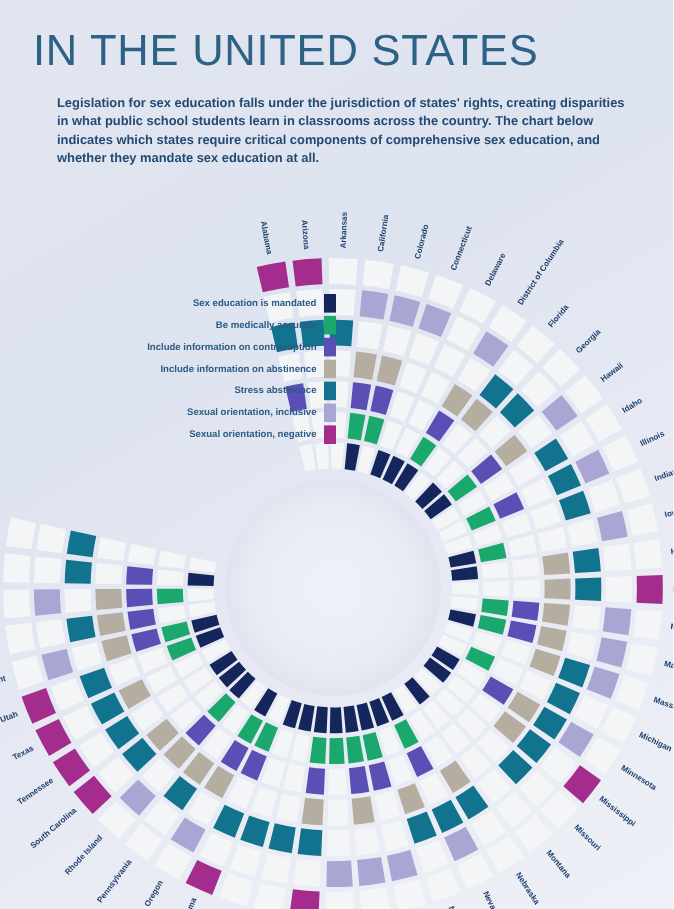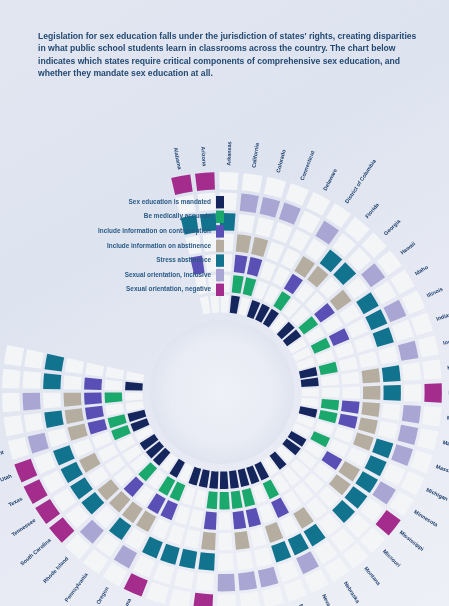--- a/index.html
+++ b/index.html
@@ -29,20 +29,21 @@
   }
   .state-label{font-size:5.4px;fill:#1d3f6b;font-weight:bold;}
 </style>
 </head>
 <body>
 
 <div id="stage">
 
   <div class="hdr">
     <h1>
+      <span class="l2">IN THE UNITED STATES</span>
     </h1>
     <div class="intro">
       <p>Legislation for sex education falls under the jurisdiction of states' rights, creating disparities in what public school students learn in classrooms across the country. The chart below indicates which states require critical components of comprehensive sex education, and whether they mandate sex education at all.</p>
     </div>
   </div>
 
   <svg id="chart" width="449" height="606">
     <defs>
       <radialGradient id="holeGrad" cx="50%" cy="50%" r="50%">
         <stop offset="0%" stop-color="#eef1f7"></stop>

